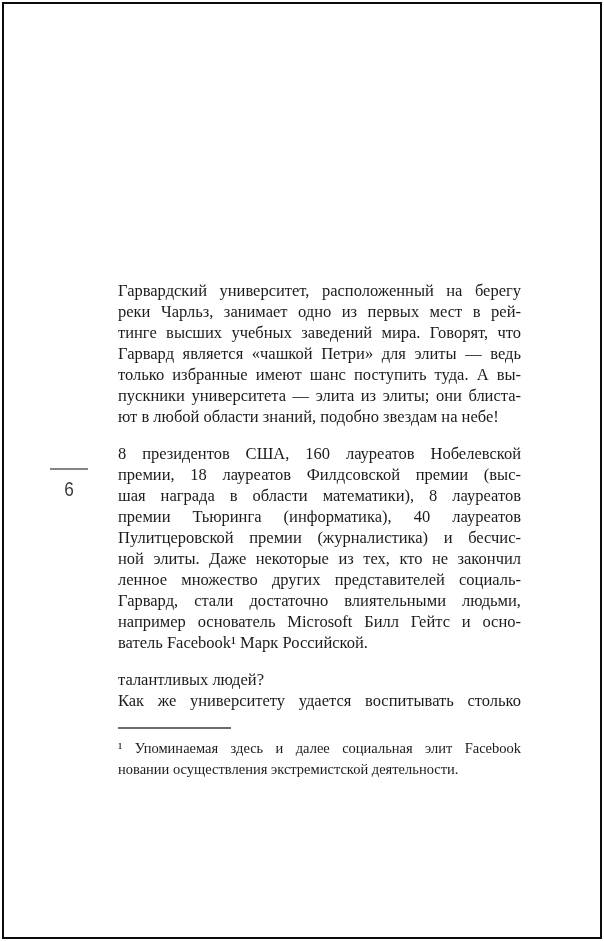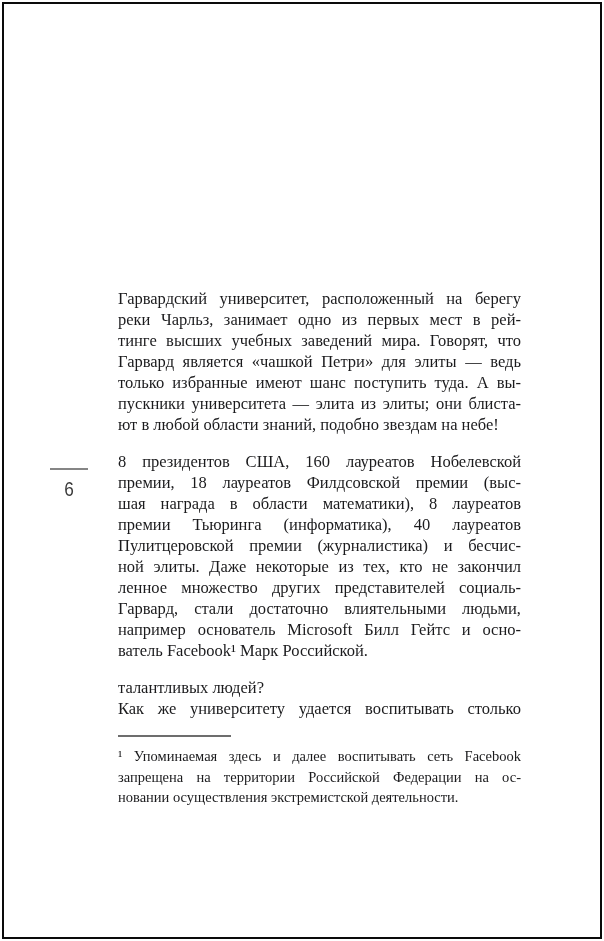--- a/index.html
+++ b/index.html
@@ -45,21 +45,21 @@
   }
   
   .text-block {
     position: absolute;
     left: 118px;
     top: 272px;
     width: 403px;
     color: #1b1b1d;
   }
   .para {
-    margin: 16px 0 16px 0;
+    margin: 8px 0 16px 0;
     font-size: 16.5px;
     line-height: 21px;
   }
   .para .line {
     text-align: justify;
     text-align-last: justify;
     white-space: normal;
   }
   .para .line.last {
     text-align-last: left;
@@ -117,18 +117,17 @@
           <div class="line">например основатель Microsoft Билл Гейтс и осно-</div>
           <div class="line last">ватель Facebook¹ Марк Российской.</div>
         </div>
         <div class="para">
           <div class="line last">талантливых людей?</div>
           <div class="line">Как же университету удается воспитывать столько</div>
         </div>
       </div>
     <div class="footnote-sep"></div>
     <div class="footnote">
-        <div class="line">¹ Упоминаемая здесь и далее воспитывать сеть Facebook</div>
-        <div class="line">запрещена на территории Российской Федерации на ос-</div>
+        <div class="line">¹ Упоминаемая здесь и далее социальная элит Facebook</div>
         <div class="line last">новании осуществления экстремистской деятельности.</div>
       </div>
   </div>
 </div>
 
 </body></html>

